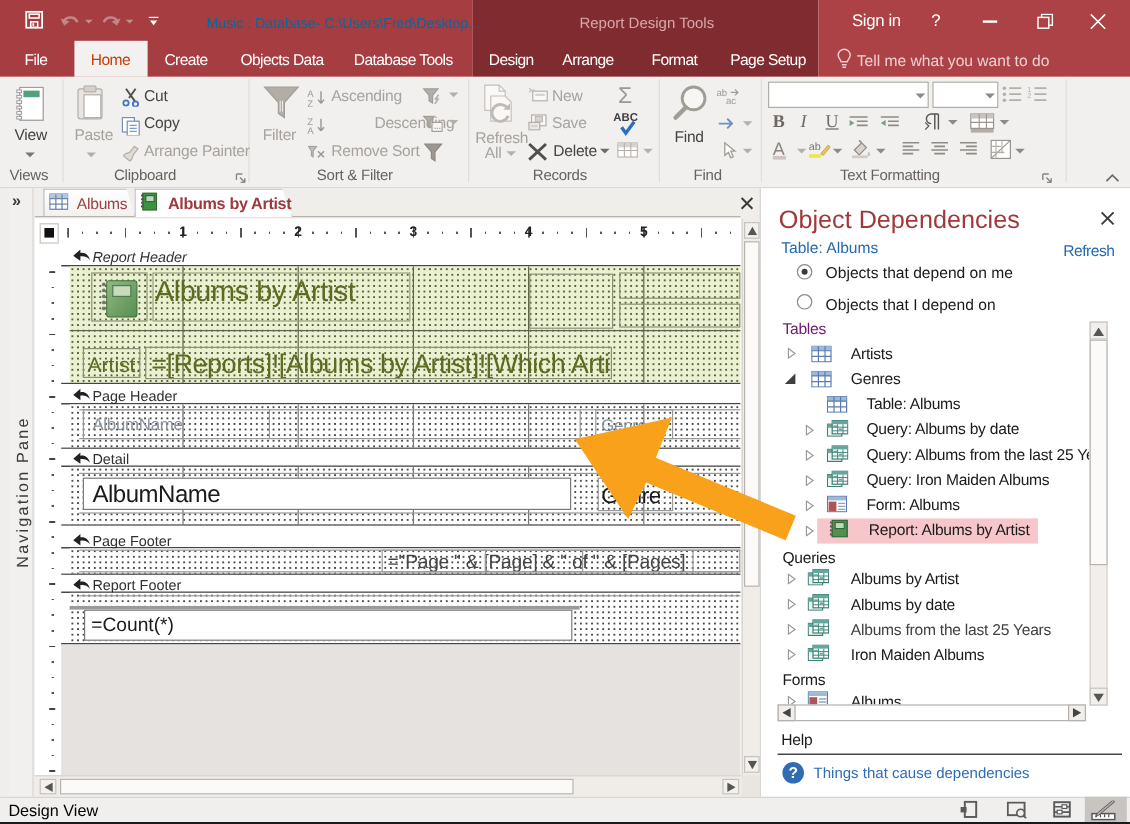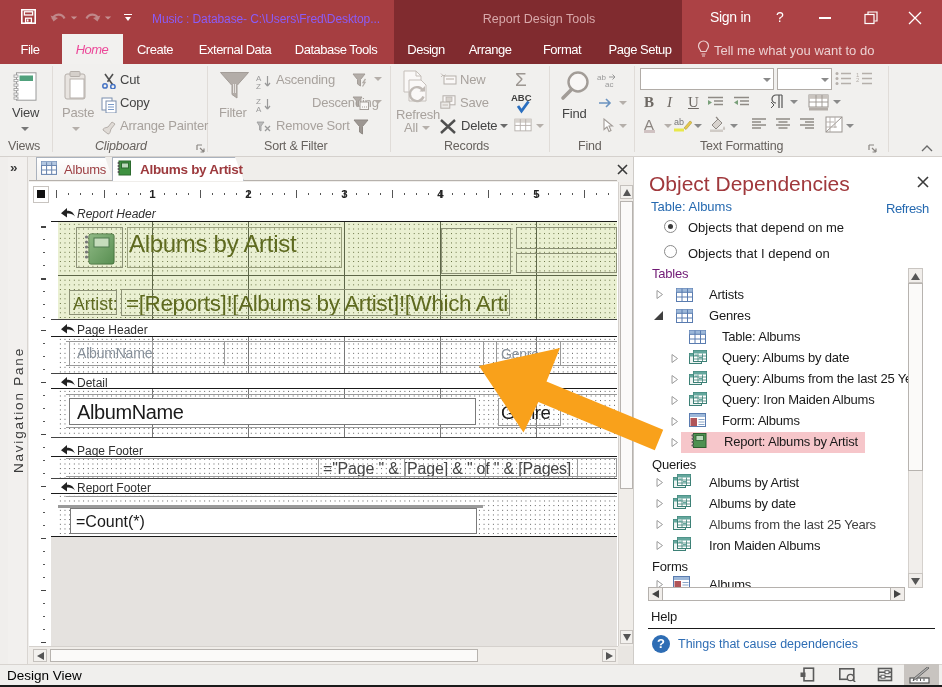--- a/index.html
+++ b/index.html
@@ -2,21 +2,21 @@
 <html><head><meta charset="utf-8">
 <style>
 * { margin:0; padding:0; box-sizing:border-box; }
 html,body { width:942px; height:687px; overflow:hidden; }
 body { font-family:"Liberation Sans", sans-serif; position:relative; background:#fff; }
 .abs { position:absolute; }
 
 #band1 { left:0; top:0; width:394px; height:64px; background:#a63e41; }
 #band2 { left:394px; top:0; width:288px; height:64px; background:#802b2f; }
 #band3 { left:682px; top:0; width:260px; height:64px; background:#ac4245; }
-.ttxt { color:#8b5cf6; font-size:13px; letter-spacing:-0.2px; }
+.ttxt { color:#0369a1; font-size:13px; letter-spacing:-0.2px;margin-left:20px; }
 .tabtxt { color:#fff; font-size:13px; letter-spacing:-0.5px; top:41.5px; text-align:center; width:90px; margin-left:-45px; }
 #hometab { left:62px; top:34px; width:61px; height:30px; background:#f2f1ef; }
 
 #ribbon { left:0; top:64px; width:942px; height:93px; background:#f1f0ee; border-bottom:1px solid #d5d1cd; }
 .gsep { top:66px; width:1px; height:86px; background:#e0dcd8; }
 .glabel { top:138.5px; font-size:12.5px; letter-spacing:-0.2px; color:#67625e; }
 .rtxt { font-size:13px; letter-spacing:-0.2px; color:#444; }
 .rgray { font-size:13px; letter-spacing:-0.2px; color:#a8a29d; }
 .caret { width:0; height:0; border-left:4px solid transparent; border-right:4px solid transparent; border-top:4px solid #777; }
 .caretg { border-top-color:#b5afaa; }
@@ -71,43 +71,43 @@
 <svg class="abs" style="left:84px; top:11px;" width="17" height="13" viewBox="0 0 17 13">
     <path d="M14.5 8 C12.5 2.5, 5 2, 2.5 7.5" fill="none" stroke="#c08789" stroke-width="2.2"></path>
     <path d="M16.5 4.5 L13.5 10.5 L9 7 Z" fill="#c08789"></path>
   </svg>
 <div class="abs caret" style="left:104px; top:16px; border-top-color:#c58f91; transform:scale(0.8);"></div>
 <div class="abs" style="left:124px; top:13.5px; width:8px; height:1.5px; background:#fff;"></div>
 <div class="abs" style="left:124.5px; top:17px; width:0; height:0; border-left:3.5px solid transparent; border-right:3.5px solid transparent; border-top:4px solid #fff;"></div>
 
 <div class="abs" id="hometab"></div>
 <div class="abs tabtxt" style="left:30px;">File</div>
-<div class="abs tabtxt" style="left:92px; color:#ec4899;font-style:italic;">Home</div>
+<div class="abs tabtxt" style="left:92px; color:#c2410c;">Home</div>
 <div class="abs tabtxt" style="left:155px;">Create</div>
-<div class="abs tabtxt" style="left:235px;">External Data</div>
+<div class="abs tabtxt" style="left:235px;">Objects Data</div>
 <div class="abs tabtxt" style="left:336px;">Database Tools</div>
 <div class="abs tabtxt" style="left:426px;">Design</div>
 <div class="abs tabtxt" style="left:490px;">Arrange</div>
 <div class="abs tabtxt" style="left:562px;">Format</div>
 <div class="abs tabtxt" style="left:640px;">Page Setup</div>
 <svg class="abs" style="left:697px; top:40px;" width="13" height="18" viewBox="0 0 13 18">
     <path d="M6.5 1 a5 5 0 0 1 5 5 c0 2.5-2 3.5-2.4 5.5 h-5.2 C3.5 9.5 1.5 8.5 1.5 6 a5 5 0 0 1 5-5 Z" fill="none" stroke="#eccfd0" stroke-width="1.2"></path>
     <path d="M4.5 14 h4 M5 16 h3" stroke="#eccfd0" stroke-width="1.2"></path>
   </svg>
 <div class="abs" style="left:714px; top:43px; font-size:13px; color:#ecd0d1;">Tell me what you want to do</div>
 
 <div class="abs" id="ribbon"></div>
 <div class="abs gsep" style="left:52px;"></div>
 <div class="abs gsep" style="left:207px;"></div>
 <div class="abs gsep" style="left:390px;"></div>
 <div class="abs gsep" style="left:549px;"></div>
 <div class="abs gsep" style="left:634px;"></div>
 <div class="abs gsep" style="left:888px;"></div>
 <div class="abs glabel" style="left:8px;">Views</div>
-<div class="abs glabel" style="left:95px;font-style:italic;">Clipboard</div>
+<div class="abs glabel" style="left:95px;">Clipboard</div>
 <div class="abs glabel" style="left:264px;">Sort &amp; Filter</div>
 <div class="abs glabel" style="left:444px;">Records</div>
 <div class="abs glabel" style="left:578px;">Find</div>
 <div class="abs glabel" style="left:700px;">Text Formatting</div>
 
 <svg class="abs" style="left:13px; top:72px;" width="24" height="29" viewBox="0 0 24 29">
     <rect x="3.5" y="0.8" width="19.5" height="27.4" fill="#fff" stroke="#9a9a9a"></rect>
     <rect x="6.5" y="3.5" width="13.5" height="5.5" fill="#50a17c"></rect>
     <rect x="1" y="3" width="4" height="2.2" fill="#fff" stroke="#9a9a9a" stroke-width="0.8"></rect>
     <rect x="1" y="7.5" width="4" height="2.2" fill="#fff" stroke="#9a9a9a" stroke-width="0.8"></rect>

